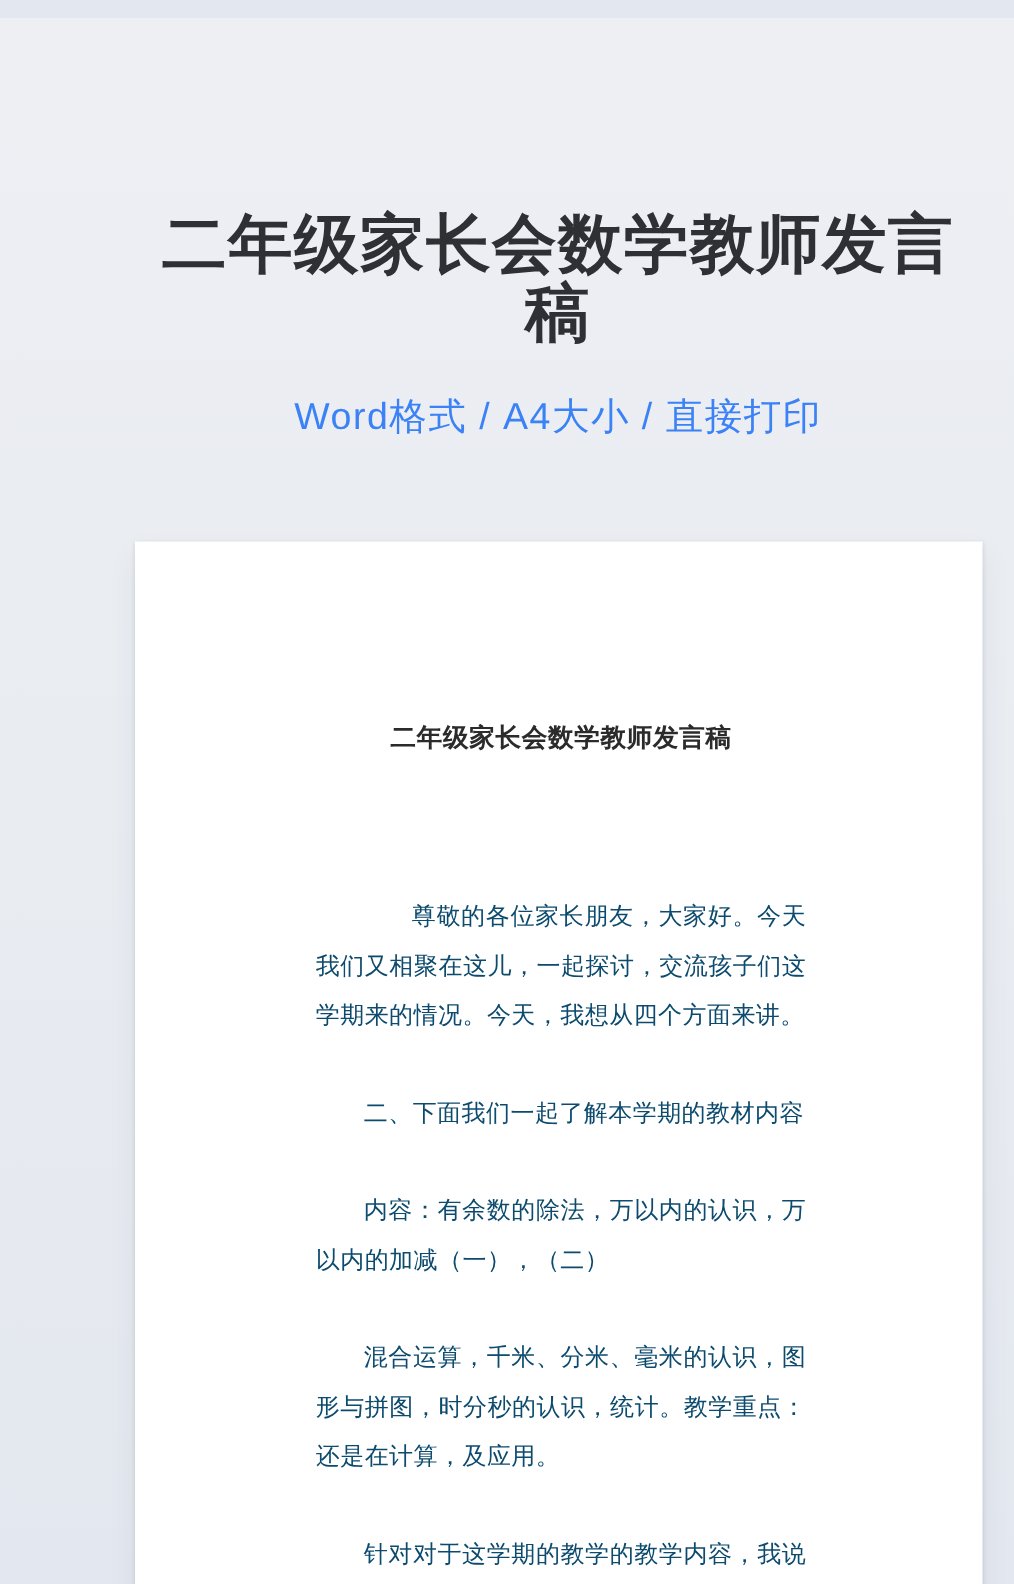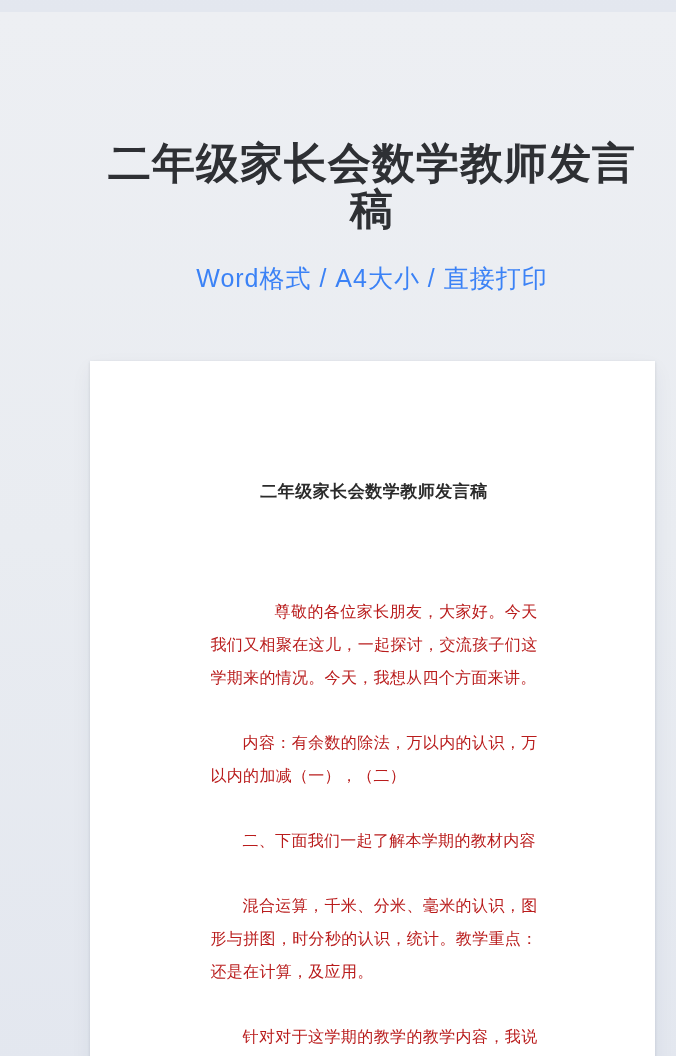--- a/index.html
+++ b/index.html
@@ -45,35 +45,35 @@
     font-weight: 700;
     font-size: 17px;
     line-height: 22px;
     color: #2b2b2b;
     margin-bottom: 50px;
     letter-spacing: 0.5px;
   }
   .doc-body p.para {
     font-size: 16px;
     line-height: 33px;
-    color: #b91c1c;
+    color: #0c4a6e;
     text-align: justify;
     letter-spacing: 0.3px;
   }
 </style>
 </head>
 <body>
 
 <div class="header">
   <h1>二年级家长会数学教师发言稿</h1>
   <div class="subtitle">Word格式 / A4大小 / 直接打印</div>
 </div>
 
 <div class="sheet">
   <div class="doc-title">二年级家长会数学教师发言稿</div>
   <div class="doc-body">
       <p class="para" style="text-indent: 4em;">尊敬的各位家长朋友，大家好。今天我们又相聚在这儿，一起探讨，交流孩子们这学期来的情况。今天，我想从四个方面来讲。</p>
+      <p class="para" style="text-indent: 2em;">二、下面我们一起了解本学期的教材内容</p>
       <p class="para" style="text-indent: 2em;">内容：有余数的除法，万以内的认识，万以内的加减（一），（二）</p>
-      <p class="para" style="text-indent: 2em;">二、下面我们一起了解本学期的教材内容</p>
       <p class="para" style="text-indent: 2em; font-family: Liberation Serif, serif;">混合运算，千米、分米、毫米的认识，图形与拼图，时分秒的认识，统计。教学重点：还是在计算，及应用。</p>
       <p class="para" style="text-indent: 2em;">针对对于这学期的教学的教学内容，我说几点：①计算，计算非常重要，是一切的基础，应用题即使列对算式，计算结果错，</p>
     </div>
 </div>
 
 </body></html>

